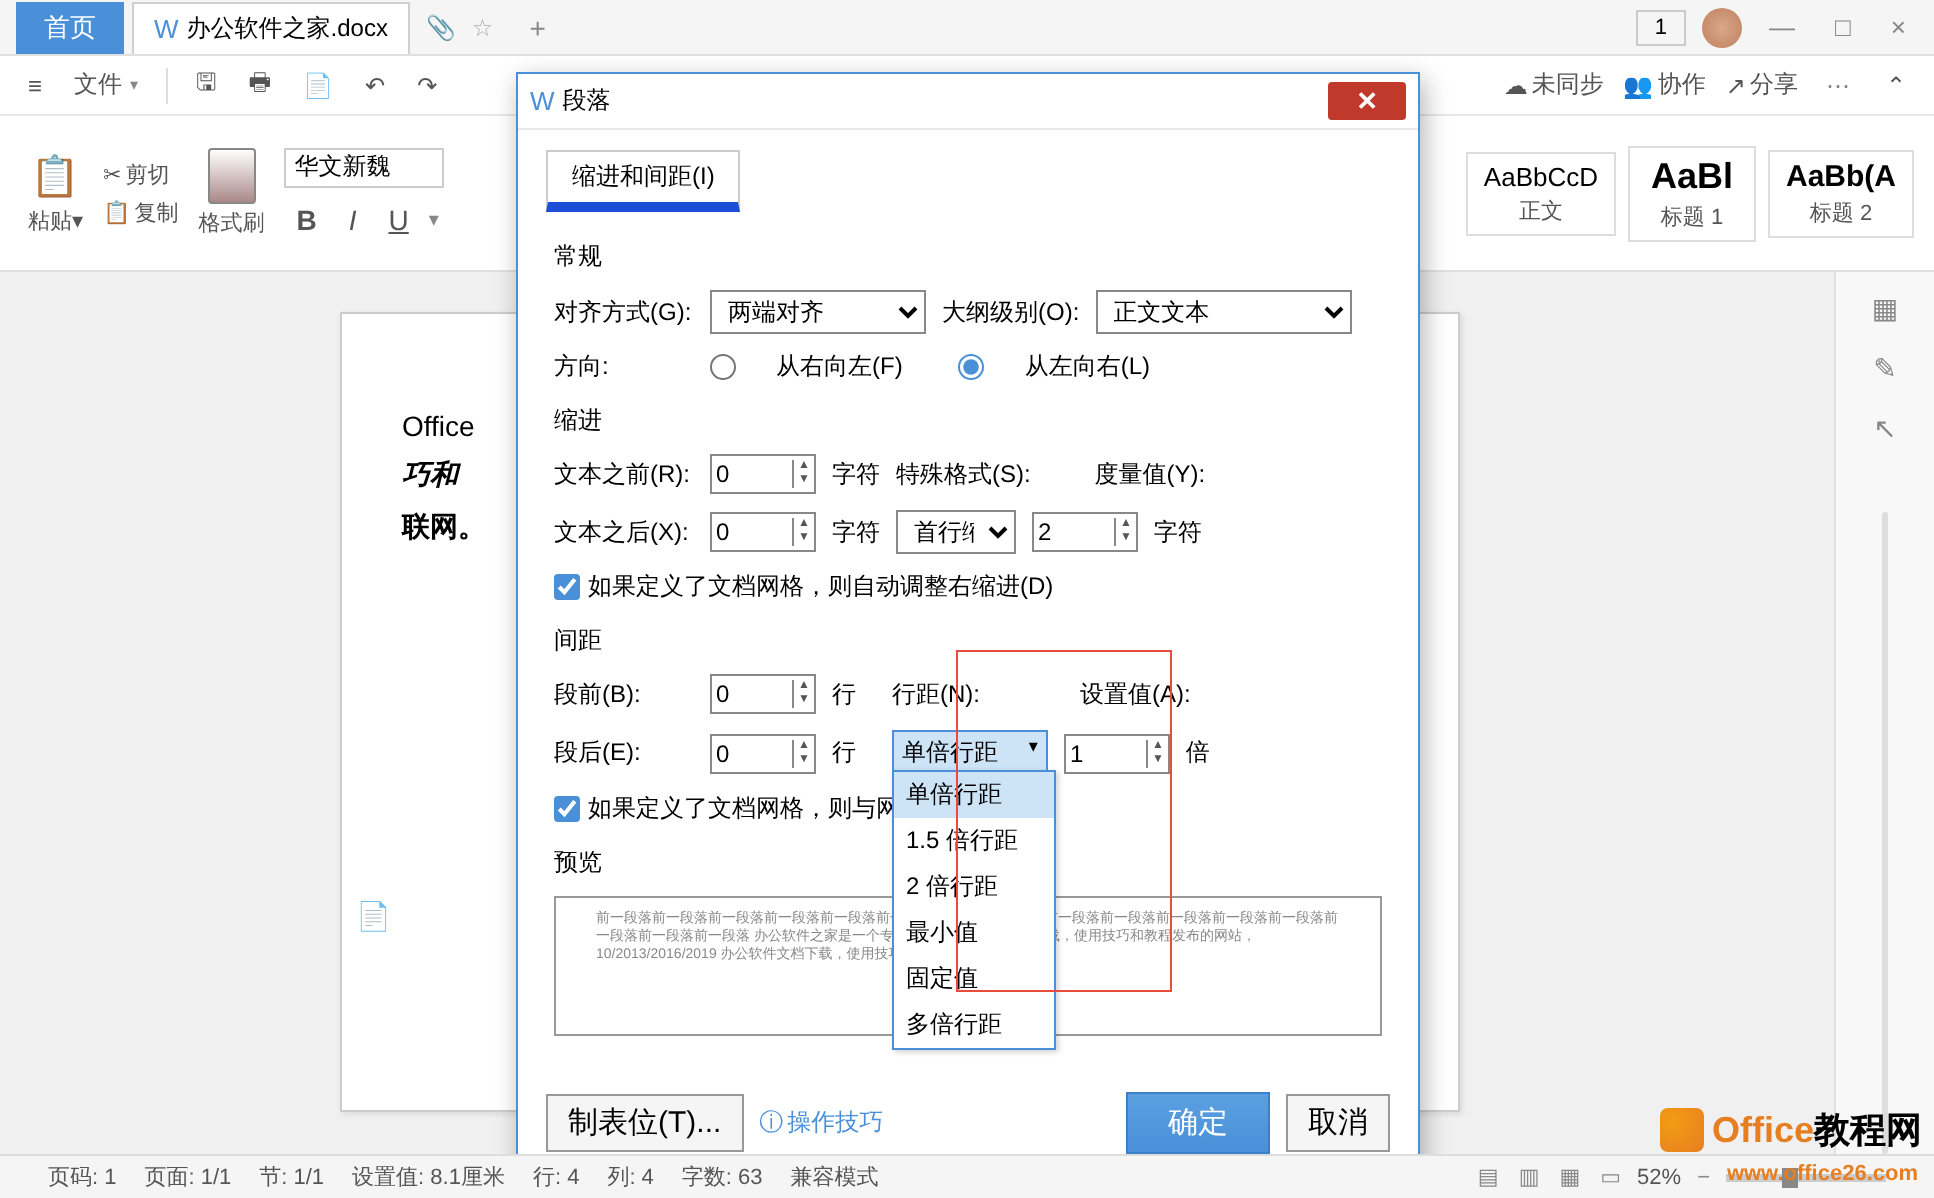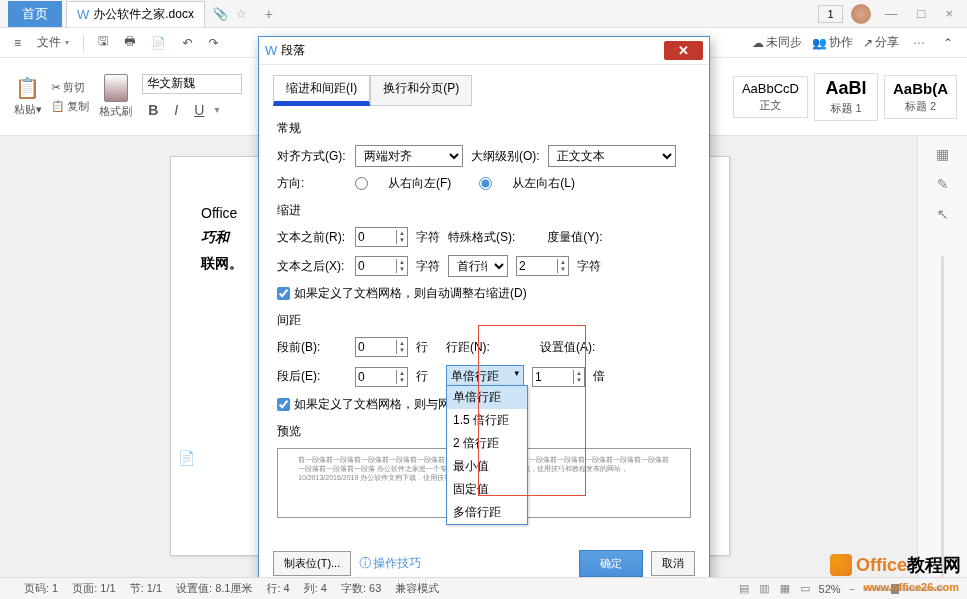--- a/index.html
+++ b/index.html
@@ -27,21 +27,21 @@
     .chev-down { font-size: 8px; color: #888; margin-left: 2px; }
     
     
     .toolbar { height: 78px; display: flex; align-items: center; padding: 4px 10px; gap: 6px; border-bottom: 1px solid #e0e0e0; }
     .tool-group { display: flex; flex-direction: column; align-items: center; gap: 2px; padding: 0 4px; }
     .tool-row { display: flex; align-items: center; gap: 4px; }
     .clip-icon { font-size: 20px; color: #4a90d9; }
     .tool-label { font-size: 11px; color: #555; }
     .small-tool { display: flex; align-items: center; gap: 2px; font-size: 11px; color: #555; }
     .brush-icon { width: 24px; height: 28px; background: linear-gradient(#fff, #a88); border: 1px solid #888; border-radius: 2px; }
-    .font-select { border: 1px solid #ccc; padding: 2px 4px; width: 100px; font-size: 12px; }
+    .font-select { border: 1px solid #ccc; padding: 2px 4px; width: 80px; font-size: 12px; }
     .fmt-btn { padding: 2px 6px; font-size: 14px; color: #555; border: none; background: none; }
     .style-box { border: 1px solid #ddd; padding: 4px 8px; text-align: center; min-width: 64px; }
     .style-big { font-size: 18px; font-weight: bold; }
     .style-sample { font-size: 13px; }
     .style-label { font-size: 11px; color: #555; margin-top: 2px; }
     
     
     .doc-area { position: absolute; top: 136px; left: 0; right: 0; bottom: 22px; background: #f0f0f0; }
     .page { position: absolute; top: 20px; left: 170px; width: 560px; height: 400px; background: #fff; border: 1px solid #ccc; box-shadow: 1px 1px 3px rgba(0,0,0,0.1); padding: 40px 30px; }
     .page-text { font-size: 14px; margin: 8px 0; }
@@ -78,21 +78,21 @@
     .spinner { display: flex; align-items: center; border: 1px solid #888; }
     .spinner input { border: none; width: 40px; padding: 2px; font-size: 12px; }
     .spinner-btns { display: flex; flex-direction: column; border-left: 1px solid #888; }
     .spin-btn { font-size: 6px; padding: 0 2px; line-height: 7px; color: #555; }
     .unit { font-size: 12px; }
     .chk-row { display: flex; align-items: center; gap: 4px; font-size: 12px; margin: 4px 0; }
     input[type=checkbox] { accent-color: #4a90d9; }
     .section { margin-bottom: 10px; }
     .preview-box { border: 1px solid #999; height: 70px; margin: 4px 0; padding: 6px 20px; font-size: 7px; color: #888; line-height: 1.3; overflow: hidden; }
     .dialog-footer { position: absolute; bottom: 12px; left: 14px; right: 14px; display: flex; align-items: center; gap: 8px; }
-    .footer-btn { border: 1px solid #999; padding: 4px 10px; background: #f5f5f5; font-size: 11px; }
+    .footer-btn { border: 1px solid #999; padding: 4px 10px; background: #f5f5f5; font-size: 15px; }
     .footer-btn.primary { background: linear-gradient(#5aa0e0, #4a90d9); color: #fff; border-color: #3a80c9; padding: 5px 20px; }
     .tip-link { color: #4a90d9; font-size: 12px; display: flex; align-items: center; gap: 2px; }
     
     
     .dropdown-open { position: absolute; border: 1px solid #4a90d9; background: #fff; width: 82px; font-size: 12px; box-shadow: 1px 1px 3px rgba(0,0,0,0.2); }
     .dd-item { padding: 3px 6px; cursor: default; }
     .dd-item.selected { background: #cde4f7; }
     .red-box { position: absolute; border: 1px solid #e74c3c; pointer-events: none; }
     
     
@@ -198,21 +198,20 @@
 </div>
 
 <div class="dialog">
   <div class="dialog-title">
     <span class="dlg-icon">W</span>
     <span class="dlg-title-text">段落</span>
     <span class="dlg-close-outer">✕</span>
   </div>
   <div class="dialog-tabs">
     <div class="dlg-tab active">缩进和间距(I)</div>
-    <div class="dlg-tab">换行和分页(P)</div>
   </div>
   <div class="dialog-body">
 
     <div class="section">
       <div class="section-label">常规</div>
       <div class="form-row">
         <span class="form-label">对齐方式(G):</span>
         <select class="form-select" style="width:108px"><option>两端对齐</option></select>
         <span>大纲级别(O):</span>
         <select class="form-select" style="width:128px"><option>正文文本</option></select>

